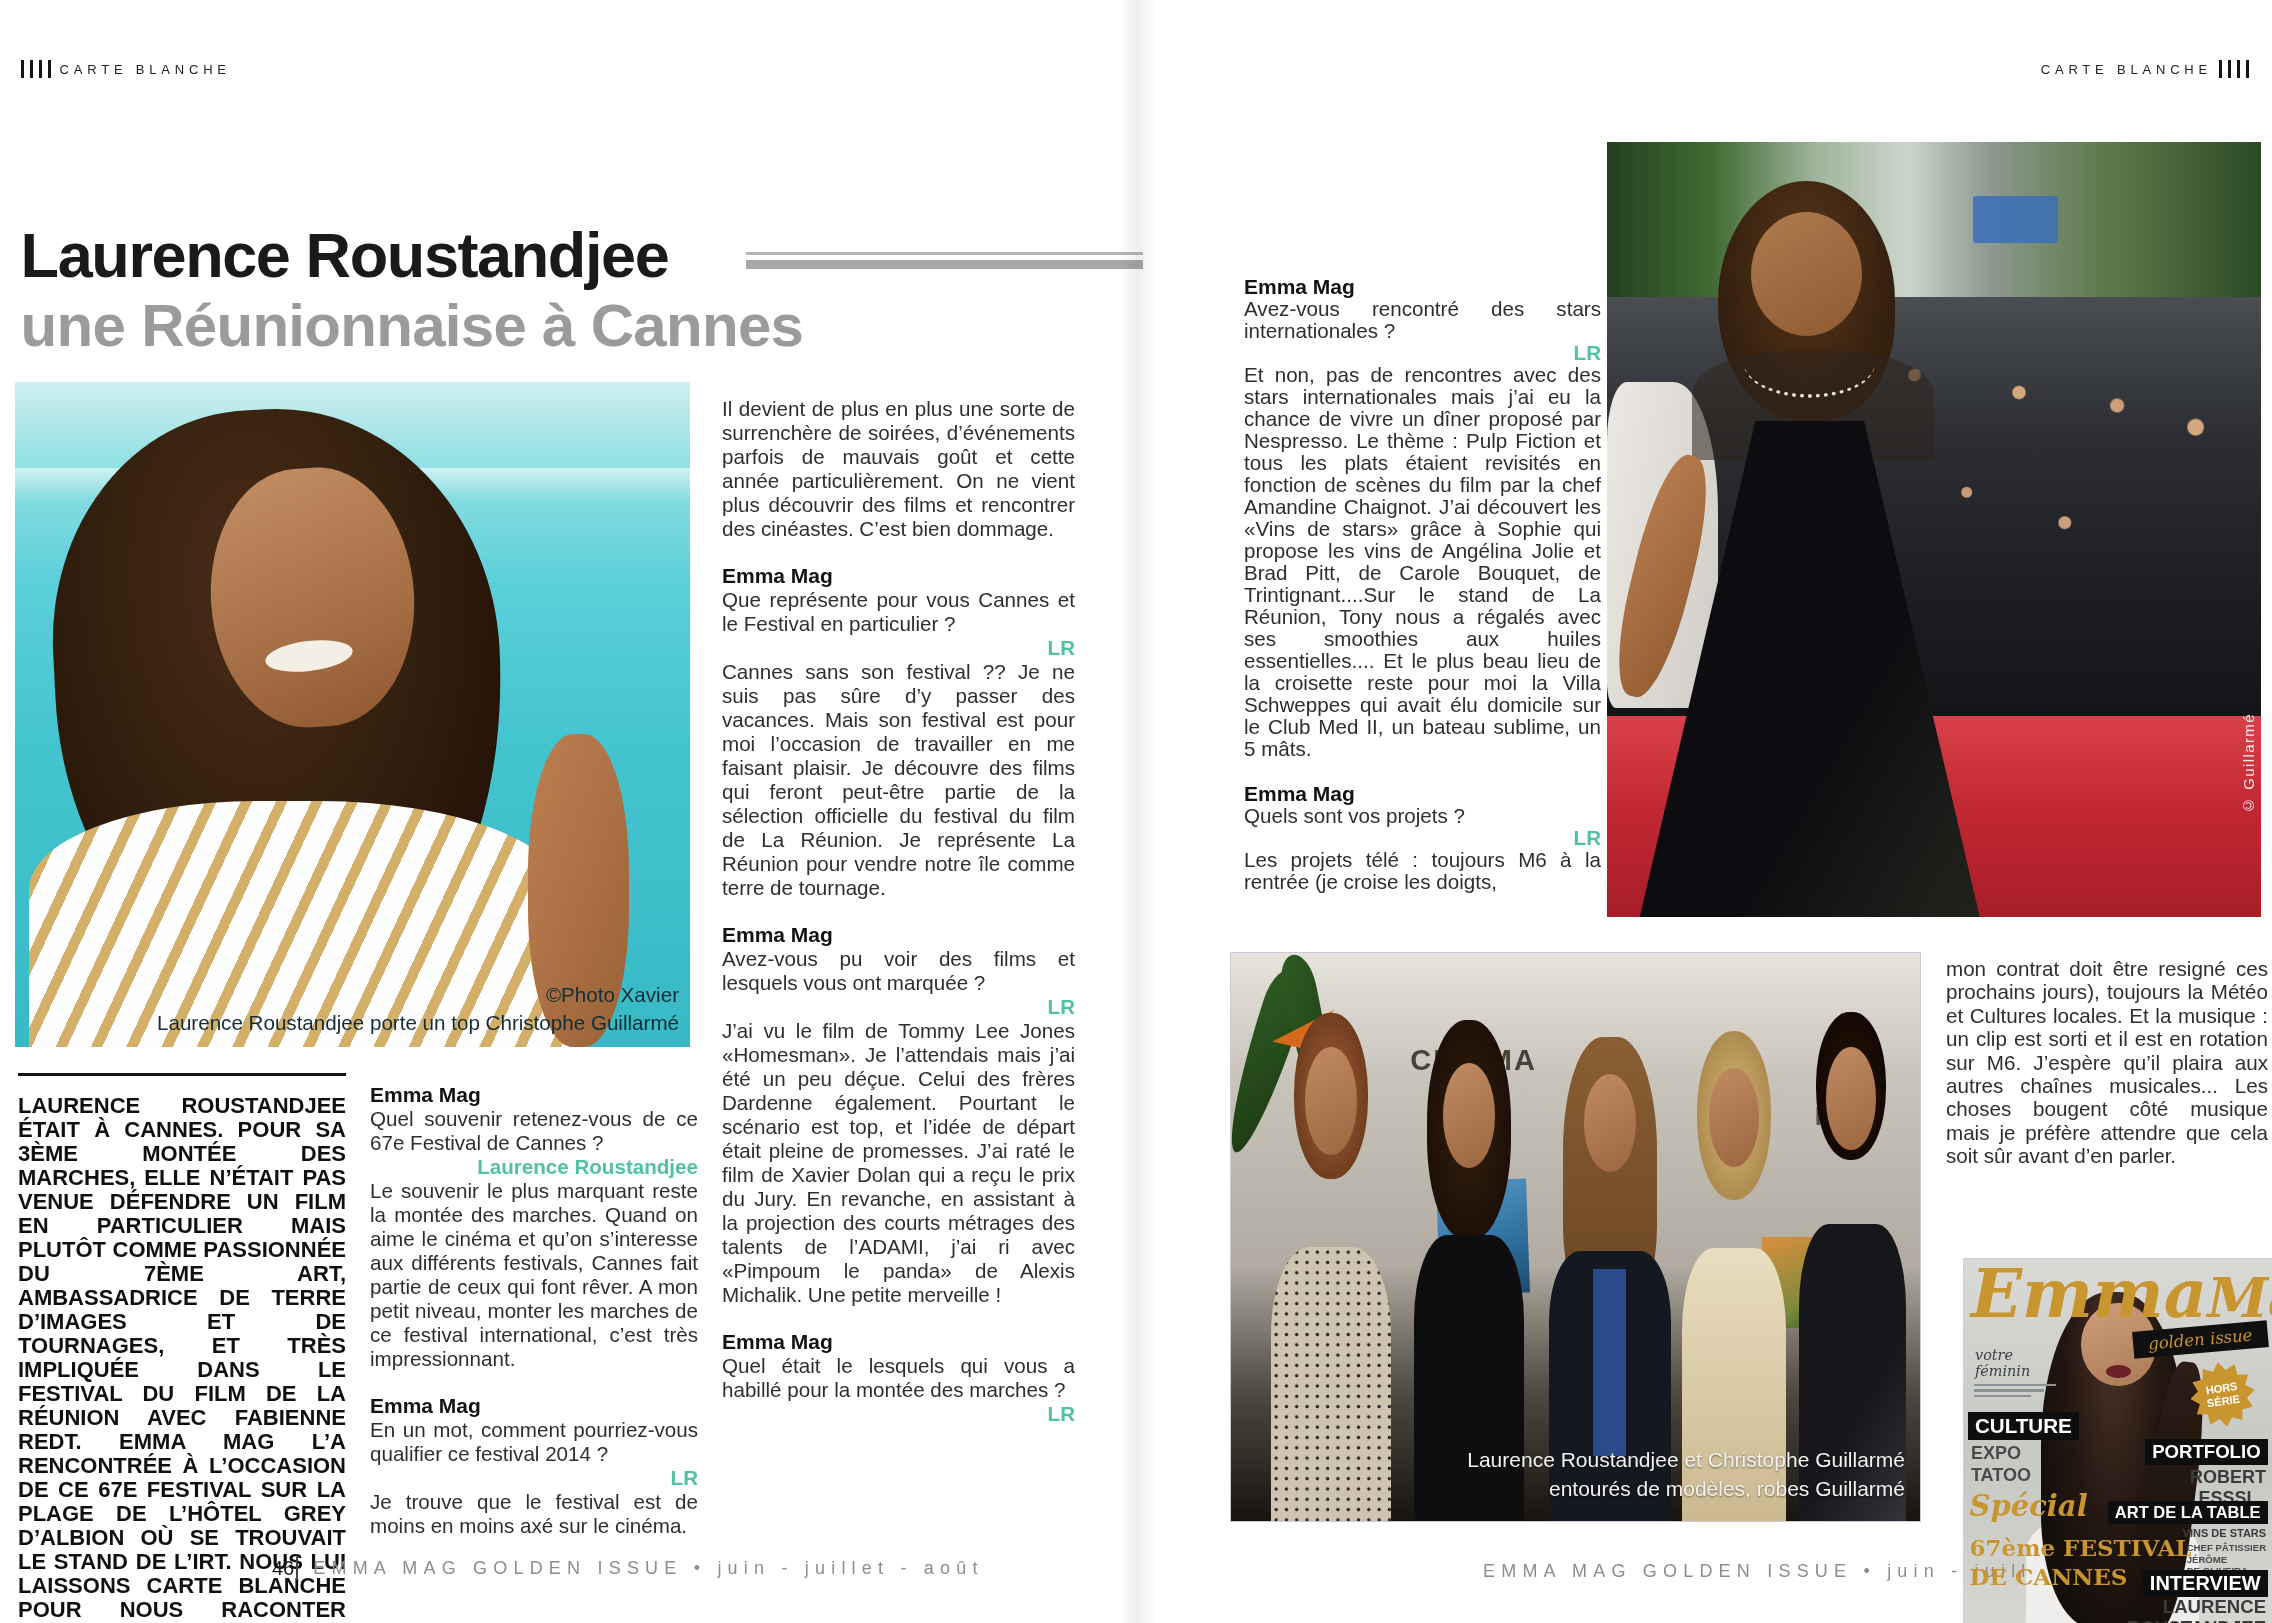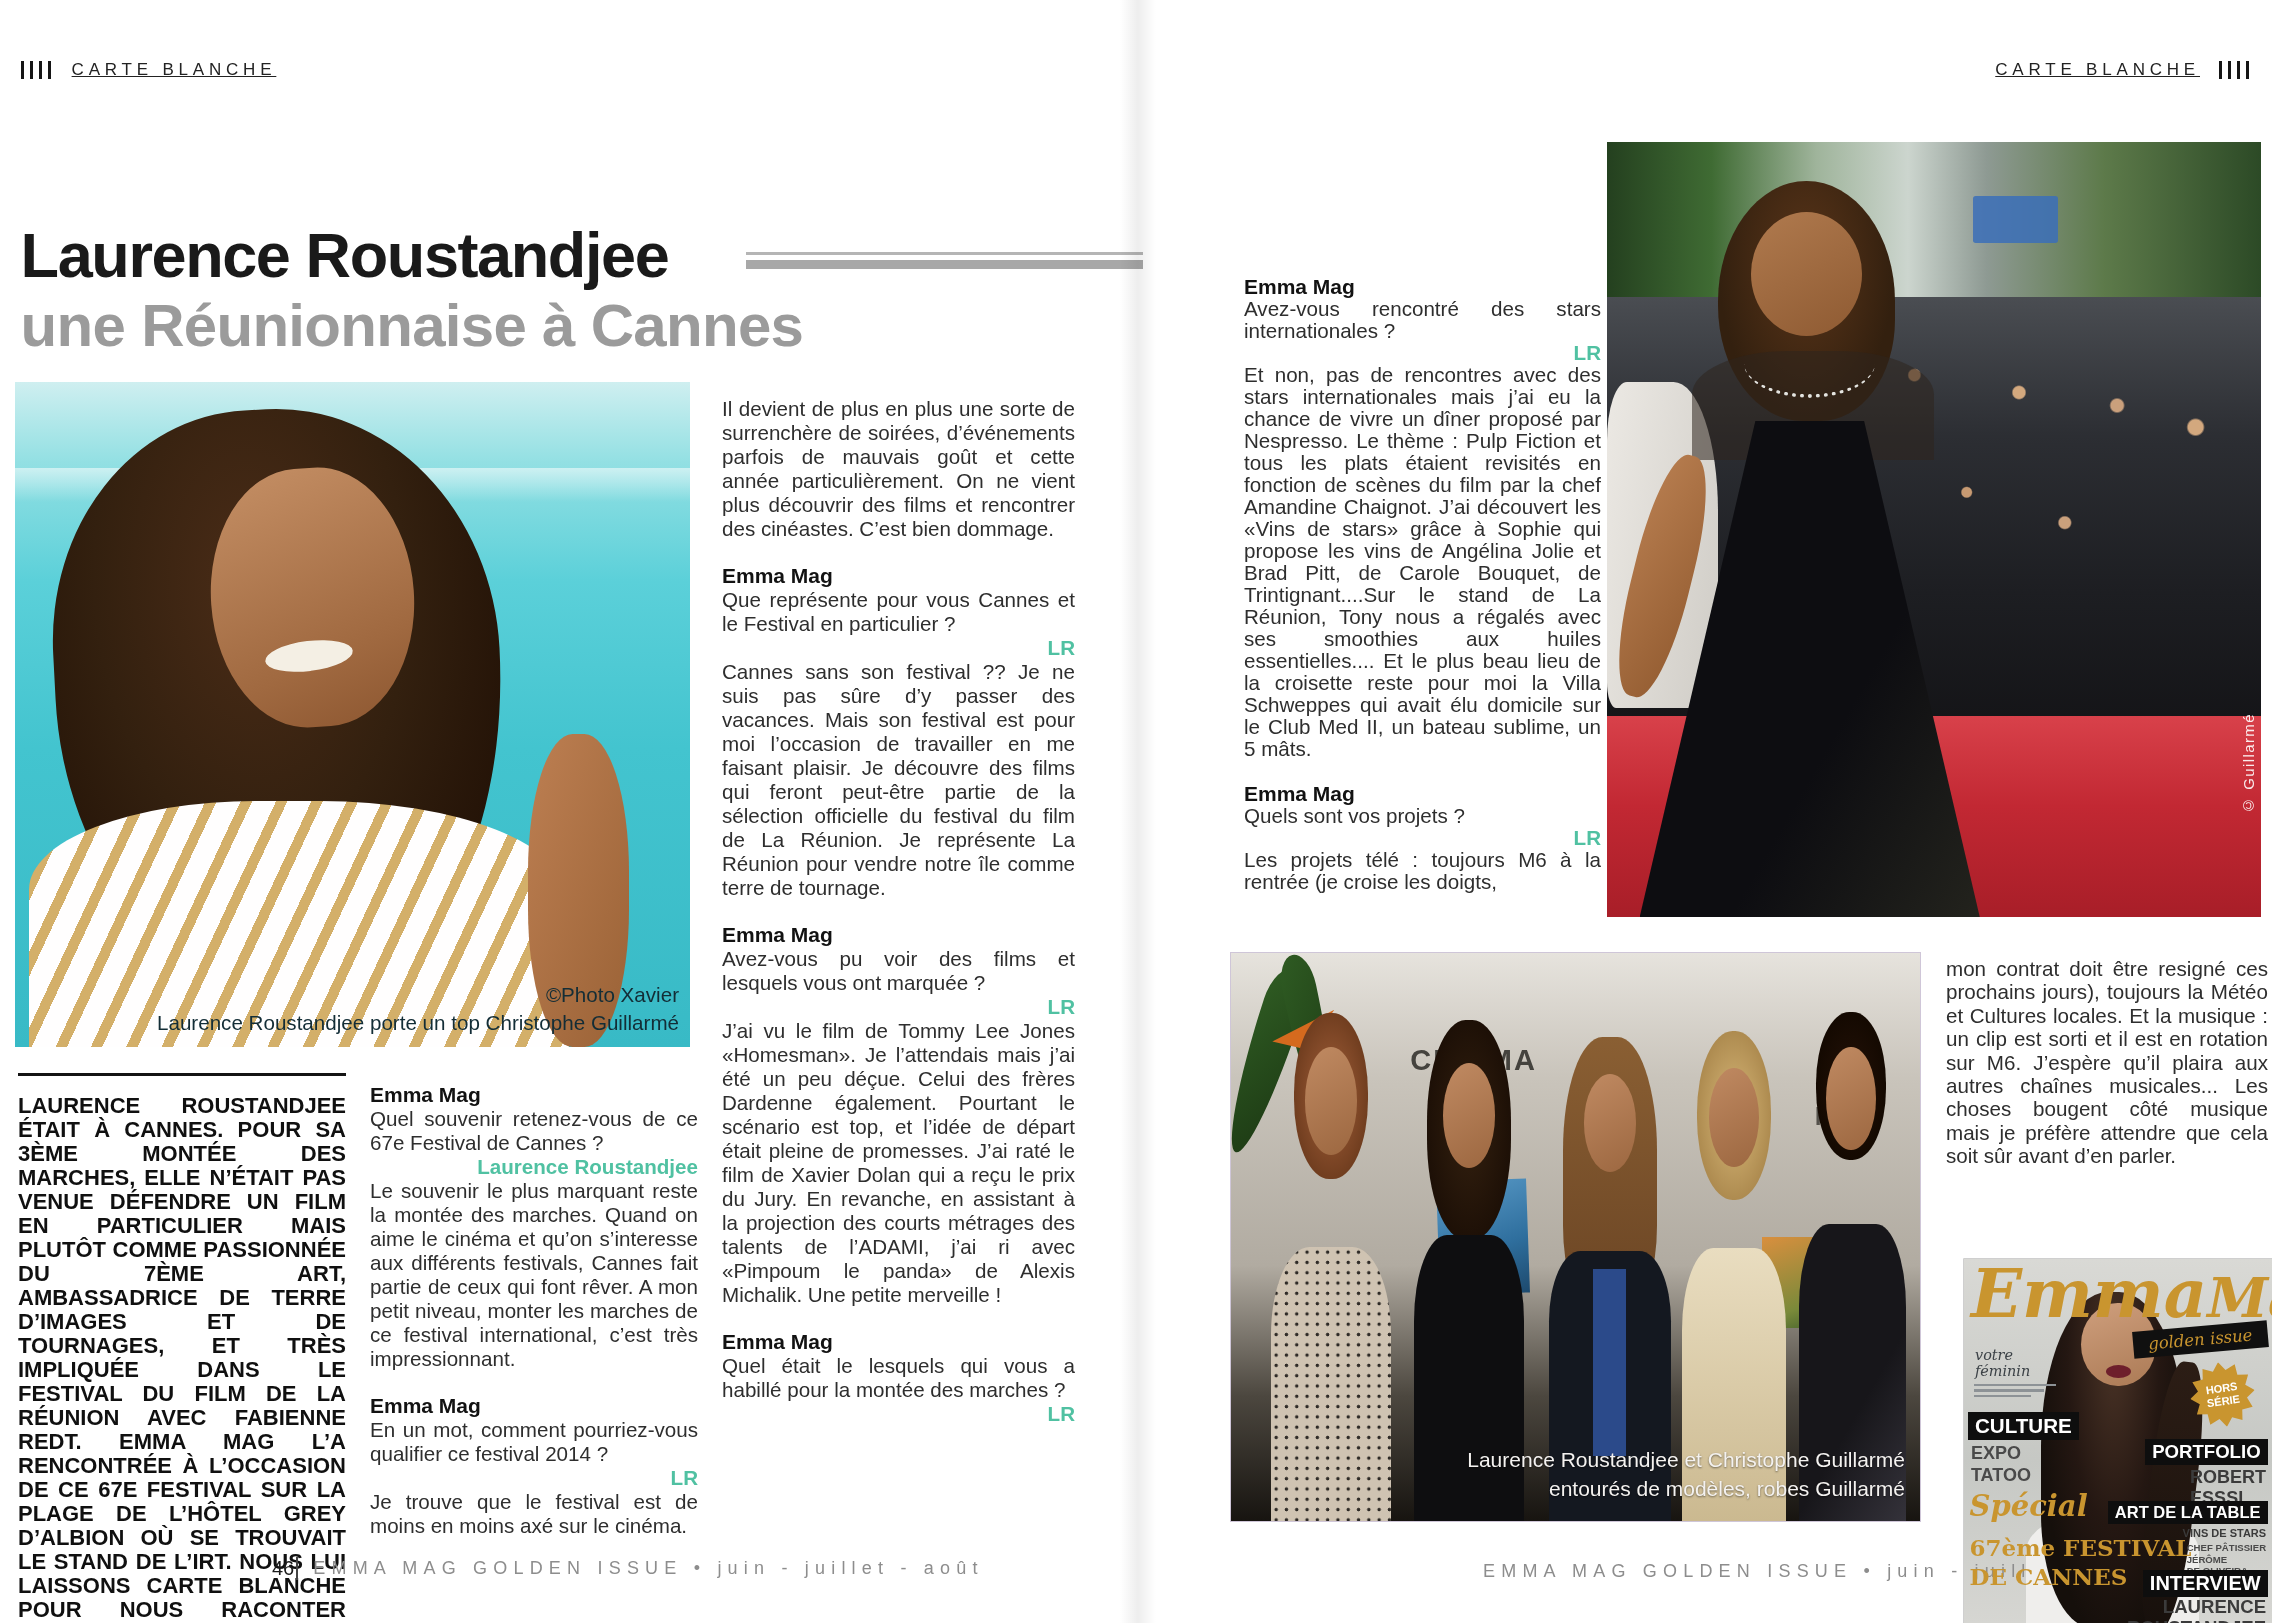--- a/index.html
+++ b/index.html
@@ -6,21 +6,21 @@
     --teal:#50c1a2; --gold:#c9952f; --ink:#1a1a1a; --body:#2e2e2e;
     --graytitle:#9b9b9b; --footer:#8d8d8d;
   }
   *{margin:0;padding:0;box-sizing:border-box;}
   html,body{width:2273px;height:1623px;background:#ffffff;
     font-family:"Liberation Sans",sans-serif;color:var(--body);}
   .spread{position:relative;width:2273px;height:1623px;overflow:hidden;background:#fff;}
   .abs{position:absolute;}
 
   
-  .kicker{font-size:17px;letter-spacing:4.8px;color:#222;display:flex;align-items:center;gap:19px;text-decoration:underline;}
+  .kicker{font-size:13px;letter-spacing:4.8px;color:#222;display:flex;align-items:center;gap:7px;}
   .bars{display:inline-block;width:32px;height:18px;
     background:repeating-linear-gradient(90deg,#151515 0 3.4px,transparent 3.4px 9px);}
   
   .title-main{font-size:63px;font-weight:700;color:var(--ink);letter-spacing:-1.4px;}
   .title-sub{font-size:60px;font-weight:700;color:var(--graytitle);letter-spacing:-0.7px;}
   .title-rule-thin{height:3.4px;background:#b5b5b5;}
   .title-rule-thick{height:9px;background:#a8a8a8;}
 
   
   .col{font-size:20.6px;line-height:24px;text-align:justify;color:var(--body);}
@@ -291,21 +291,21 @@
     <div class="abs c-burst">
       <span>HORS</span>
       <span>SÉRIE</span>
     </div>
 
     <div class="abs c-blk" style="left:4.1px;top:153px;font-size:20.6px;">CULTURE</div>
     <div class="abs c-side" style="left:6.9px;top:184px;font-size:18px;color:#4a4a4a;">EXPO</div>
     <div class="abs c-side" style="left:6.9px;top:206px;font-size:18px;color:#4a4a4a;">TATOO</div>
 
     <div class="abs c-blk" style="right:5.5px;top:180px;font-size:18.6px;">PORTFOLIO</div>
-    <div class="abs c-side" style="right:6.9px;top:208px;font-size:18px;text-align:left;">
+    <div class="abs c-side" style="right:6.9px;top:208px;font-size:18px;text-align:center;">
       <div>ROBERT</div>
       <div>ESSSL</div>
     </div>
 
     <div class="abs c-blk" style="right:5.5px;top:242px;font-size:16.5px;">ART DE LA TABLE</div>
     <div class="abs c-side" style="right:6.9px;top:268px;font-size:11px;text-align:right;">VINS DE STARS</div>
     <div class="abs c-side" style="right:6.9px;top:283px;font-size:9.6px;line-height:11.7px;color:#4a4a4a;">
       <div>CHEF PÂTISSIER</div>
       <div>JÉRÔME</div>
       <div>DE OLIVEIRA</div>

